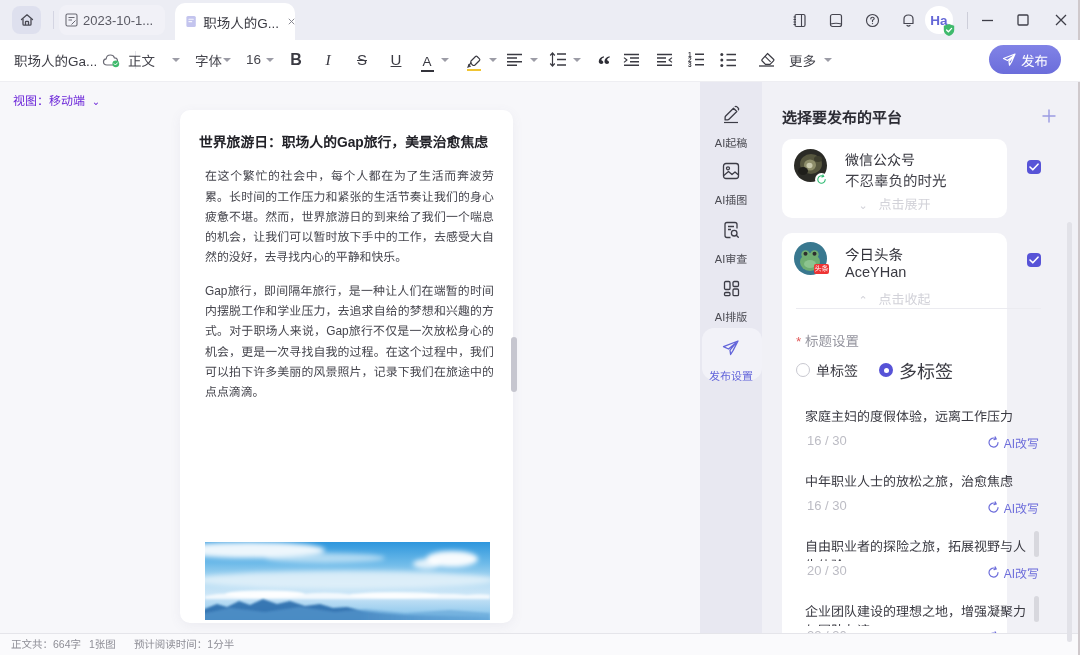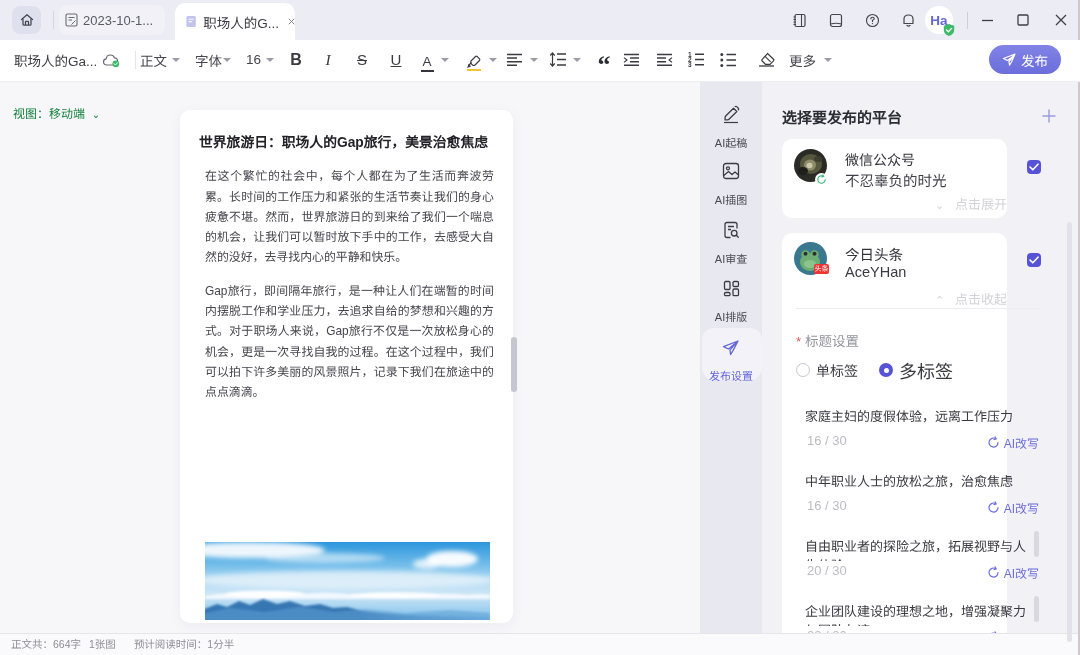--- a/index.html
+++ b/index.html
@@ -11,39 +11,39 @@
 #tab1{position:absolute;left:65px;top:0;height:40px;display:flex;align-items:center;color:#5a5a64;font-size:13px}
 #tab2{position:absolute;left:175px;top:3px;width:120px;height:37px;background:#fff;border-radius:10px 10px 0 0;display:flex;align-items:center;font-size:13.5px;color:#3a3a42;white-space:nowrap}
 #rightico{position:absolute;right:0;top:0;height:40px;display:flex;align-items:center}
 
 #toolbar{position:absolute;left:0;top:40px;width:1080px;height:42px;background:#fff;border-bottom:1px solid #eeeef2;z-index:3}
 .ti{position:absolute;top:0;height:39px;display:flex;align-items:center;justify-content:center}
 .tsel{color:#45454d;font-size:13.5px}
 .caret{width:0;height:0;border-left:4px solid transparent;border-right:4px solid transparent;border-top:4.5px solid #9c9ca6}
 #pubbtn{position:absolute;left:989px;top:5px;width:72px;height:29px;border-radius:15px;background:linear-gradient(180deg,#8183e6,#6b6ddb);color:#fff;font-size:13.5px;display:flex;align-items:center;justify-content:center}
 
-#viewlbl{position:absolute;left:13px;top:104px;font-size:12px;color:#15803d}
+#viewlbl{position:absolute;left:13px;top:91px;font-size:12px;color:#6d28d9}
 #page{position:absolute;left:180px;top:110px;width:333px;height:513px;background:#fff;border-radius:10px;box-shadow:0 3px 12px rgba(100,100,140,.08);overflow:hidden}
 #page h1{font-size:13.8px;line-height:20.3px;color:#222228;margin:23px 19px 13px 19px;font-weight:bold}
 #page p{font-size:11.9px;line-height:20.3px;color:#45454d;margin:0 19px 13px 25px;width:289px;text-align:justify}
 #photo{position:absolute;left:25px;top:432px;width:285px;height:78px;overflow:hidden}
 #pgscroll{position:absolute;left:511px;top:337px;width:6px;height:55px;background:#c6c6cf;border-radius:3px}
 
 #aicol{position:absolute;left:700px;top:80px;width:62px;height:554px;background:#e8e8f1}
 .aiitem{position:absolute;left:0;width:62px;display:flex;flex-direction:column;align-items:center}
 .aiitem .lbl{font-size:11px;margin-top:10px;color:#4a4a52;white-space:nowrap}
 #aiactive{position:absolute;left:2px;top:248px;width:60px;height:52px;background:#f2f2f8;border-radius:12px}
 
 #rpanel{position:absolute;left:762px;top:80px;width:318px;height:575px;background:#f1f1f6;overflow:hidden}
 #rphead{position:absolute;left:20px;top:26px;font-size:15px;font-weight:bold;color:#2c2c34}
 .card{position:absolute;left:20px;width:225px;background:#fff;border-radius:10px}
 .cname{position:absolute;left:63px;font-size:14px;color:#33333b}
 .csub{position:absolute;left:63px;font-size:14.5px;color:#3f3f47}
 .cbox{position:absolute;left:245px;width:14px;height:14px;background:#5753d7;border-radius:4px;display:flex;align-items:center;justify-content:center}
-.expand{position:absolute;left:0;width:100%;text-align:right;font-size:13px;color:#d2d2d9}
+.expand{position:absolute;left:0;width:100%;text-align:center;font-size:13px;color:#d2d2d9}
 .titem{position:absolute;left:23px;width:230px;height:60px}
 .ttitle{font-size:13px;color:#3a3a42;line-height:19px;height:24px;overflow:hidden;white-space:normal;word-break:break-all}
 .tcount{position:absolute;left:2px;font-size:13px;color:#bcbcc4}
 .airw{position:absolute;right:-4px;display:flex;align-items:center;font-size:12px;color:#6e6edb}
 .tscroll{position:absolute;left:229px;width:5px;height:26px;background:#d8d8de;border-radius:2.5px}
 
 #statusbar{position:absolute;left:0;top:633px;width:1080px;height:22px;background:#fafafc;border-top:1px solid #e5e5ea;font-size:10.5px;color:#8e8e96;line-height:21px;padding-left:11px}
 </style></head><body>
 <div id="titlebar">
   <div id="homebtn">
@@ -124,21 +124,21 @@
 <div id="toolbar">
   <div class="ti" style="left:14px;width:82px;justify-content:flex-start;color:#3c3c44;font-size:13.5px;white-space:nowrap;overflow:hidden">职场人的Ga...</div>
   <div class="ti" style="left:102px">
       <svg width="20" height="16" viewBox="0 0 20 16" fill="none">
         <path d="M5 13 Q1.5 13 1.5 9.8 Q1.5 7 4.2 6.8 Q4.6 3 8.4 3 Q11.6 3 12.4 5.8 Q15.5 5.6 15.5 9.2 Q15.5 13 12 13 Z" stroke="#6a6a74" stroke-width="1.2"></path>
         <circle cx="13.8" cy="11.8" r="3.4" fill="#3fba6c"></circle>
         <path d="M12.2 11.8 L13.4 13 L15.5 10.8" stroke="#fff" stroke-width="1" fill="none" stroke-linecap="round" stroke-linejoin="round"></path>
       </svg>
     </div>
   <div class="ti" style="left:135px;width:1px;background:#e3e3e9;height:18px;top:11px"></div>
-  <div class="ti tsel" style="left:140px">正文</div>
+  <div class="ti tsel" style="left:128px">正文</div>
     <div class="ti" style="left:172px">
       <div class="caret"></div>
     </div>
   <div class="ti tsel" style="left:195px">字体</div>
     <div class="ti" style="left:223px">
       <div class="caret"></div>
     </div>
   <div class="ti tsel" style="left:246px">16</div>
     <div class="ti" style="left:266px">
       <div class="caret"></div>

